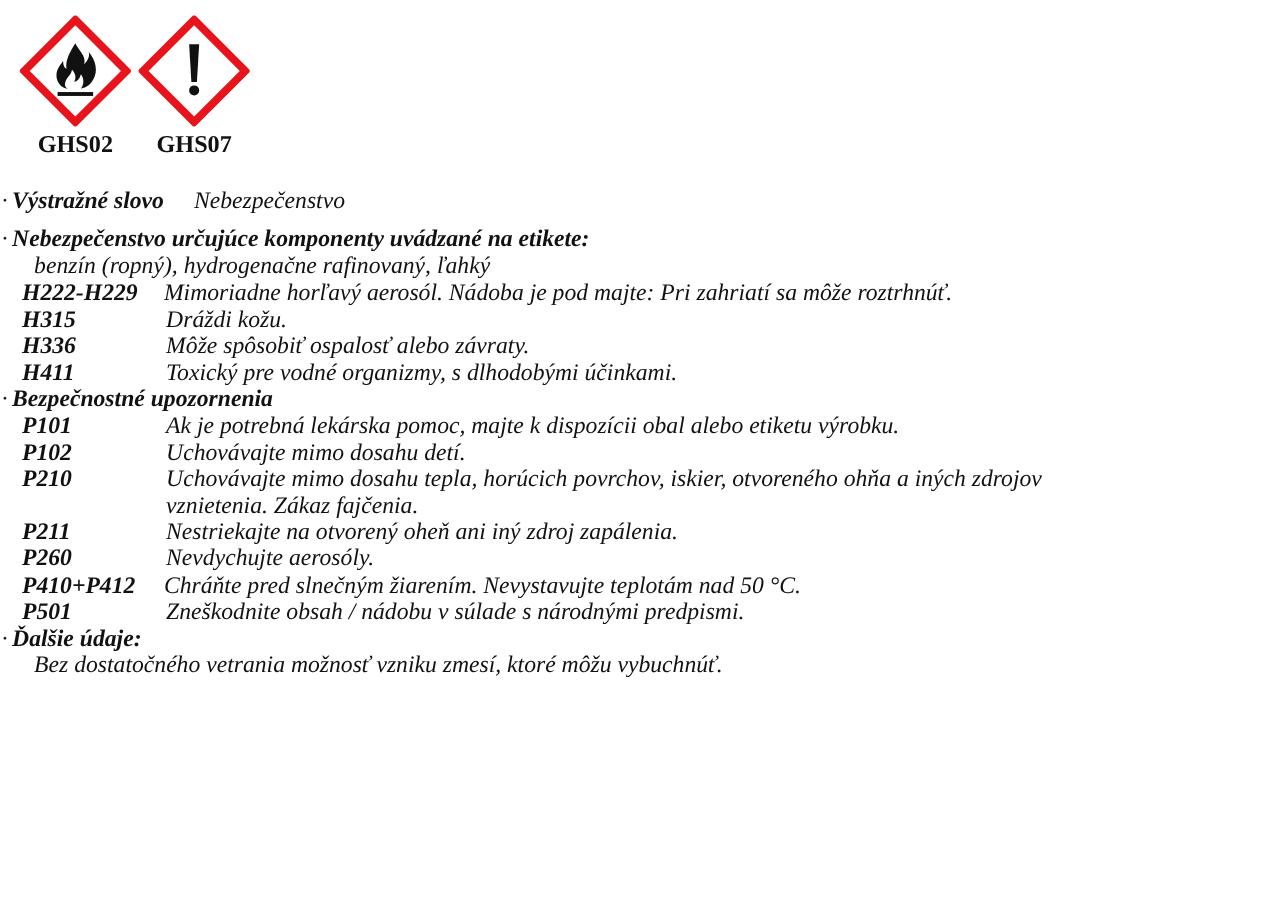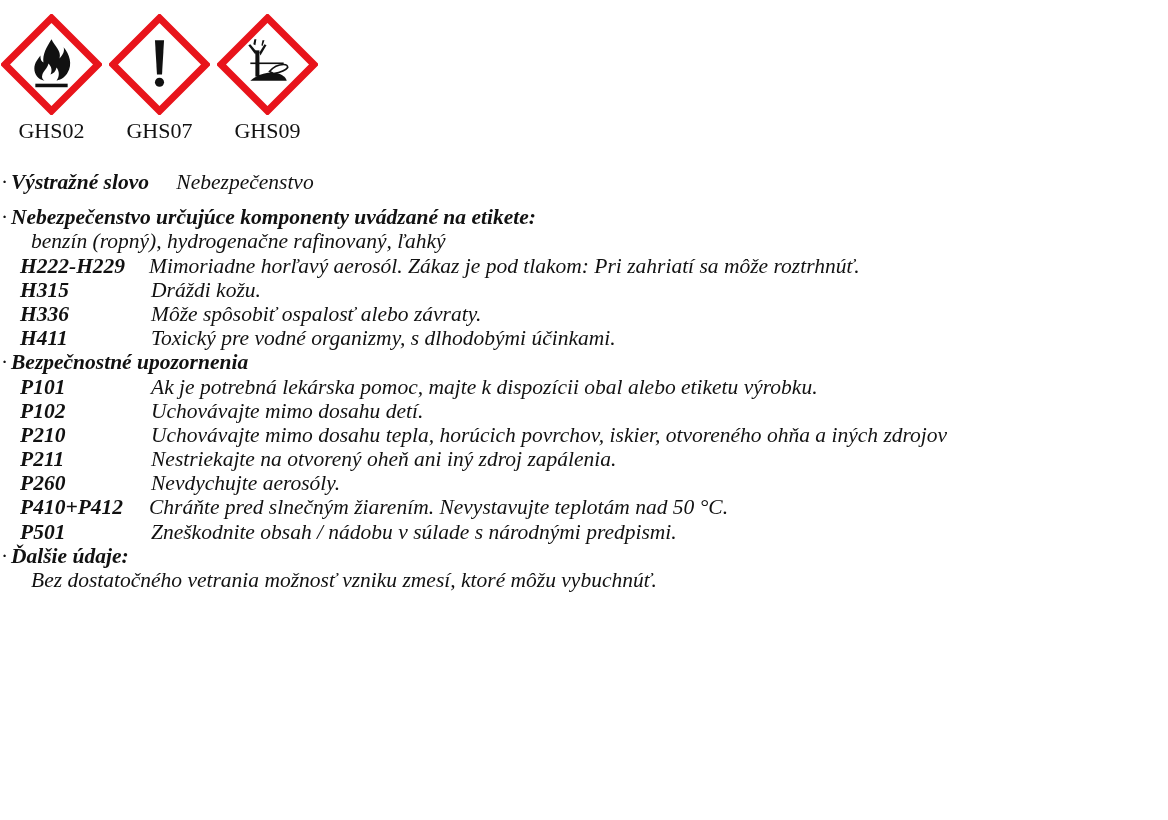--- a/index.html
+++ b/index.html
@@ -11,24 +11,25 @@
       width: 1168px;
       height: 820px;
       position: relative;
       overflow: hidden;
       font-family: "Liberation Serif", "DejaVu Serif", serif;
       color: #111111;
       font-size: 21.5px;
     }
     .pictos {
       position: absolute;
-      left: 1px;
+      left: 18px;
       top: 14px;
       display: flex;
       gap: 7px;
+      font-weight: bold;
     }
     .picto {
       width: 101px;
       display: flex;
       flex-direction: column;
       align-items: center;
     }
     .picto svg {
       width: 101px;
       height: 101px;
@@ -106,54 +107,38 @@
     <div class="picto-label">GHS02</div>
   </div>
   <div class="picto">
     <svg viewBox="0 0 100 100">
       <polygon points="50,4 96,50 50,96 4,50" fill="#fff" stroke="#e8141b" stroke-width="7" stroke-linejoin="miter"></polygon>
       <path d="M45.5,26 L54.5,26 L52.5,60 L47.5,60 Z" fill="#111"></path>
       <ellipse cx="50" cy="67.5" rx="4.5" ry="4.5" fill="#111"></ellipse>
     </svg>
     <div class="picto-label">GHS07</div>
   </div>
-  <div class="picto">
-    <svg viewBox="0 0 100 100">
-      <polygon points="50,4 96,50 50,96 4,50" fill="#fff" stroke="#e8141b" stroke-width="7" stroke-linejoin="miter"></polygon>
-      <g fill="#111">
-        <rect x="38" y="36" width="4" height="26"></rect>
-        <path d="M38,40 L31,31 L33,30 L39,37 Z"></path>
-        <path d="M42,38 L47,30 L49,31 L43,41 Z"></path>
-        <path d="M36,30 L37,25 L39,25 L38,31 Z"></path>
-        <path d="M44,31 L45,26 L47,26 L45,32 Z"></path>
-        <rect x="33" y="48" width="33" height="1.6"></rect>
-        <path d="M33,66 C40,60 48,58 55,58 C62,58 68,62 69,66 Z"></path>
-        <path d="M52,57 C56,52 62,50 66,50 C68,50 70,51 70,53 C68,56 62,58 56,59 Z" fill="#fff" stroke="#111" stroke-width="1.6"></path>
-      </g>
-    </svg>
-    <div class="picto-label">GHS09</div>
-  </div>
 </div>
 
 <div class="doc">
 
   <div class="line heading">
     <span class="bullet">·</span><span class="h-title">Výstražné slovo</span> <span class="h-value">Nebezpečenstvo</span>
   </div>
 
   <div class="gap-a"></div>
 
   <div class="line heading">
     <span class="bullet">·</span><span class="h-title">Nebezpečenstvo určujúce komponenty uvádzané na etikete:</span>
   </div>
   <div class="line indent">benzín (ropný), hydrogenačne rafinovaný, ľahký</div>
 
   <div class="line">
     <span class="code">H222-H229</span>
-    <span class="desc wide">Mimoriadne horľavý aerosól. Zákaz je pod tlakom: Pri zahriatí sa môže roztrhnúť.</span>
+    <span class="desc wide">Mimoriadne horľavý aerosól. Nádoba je pod majte: Pri zahriatí sa môže roztrhnúť.</span>
   </div>
   <div class="line">
     <span class="code">H315</span>
     <span class="desc">Dráždi kožu.</span>
   </div>
   <div class="line">
     <span class="code">H336</span>
     <span class="desc">Môže spôsobiť ospalosť alebo závraty.</span>
   </div>
   <div class="line">
@@ -170,20 +155,23 @@
   </div>
   <div class="line">
     <span class="code">P102</span>
     <span class="desc">Uchovávajte mimo dosahu detí.</span>
   </div>
   <div class="line">
     <span class="code">P210</span>
     <span class="desc">Uchovávajte mimo dosahu tepla, horúcich povrchov, iskier, otvoreného ohňa a iných zdrojov</span>
   </div>
   <div class="line">
+    <span class="desc">vznietenia. Zákaz fajčenia.</span>
+  </div>
+  <div class="line">
     <span class="code">P211</span>
     <span class="desc">Nestriekajte na otvorený oheň ani iný zdroj zapálenia.</span>
   </div>
   <div class="line">
     <span class="code">P260</span>
     <span class="desc">Nevdychujte aerosóly.</span>
   </div>
   <div class="line">
     <span class="code">P410+P412</span>
     <span class="desc wide">Chráňte pred slnečným žiarením. Nevystavujte teplotám nad 50 °C.</span>

